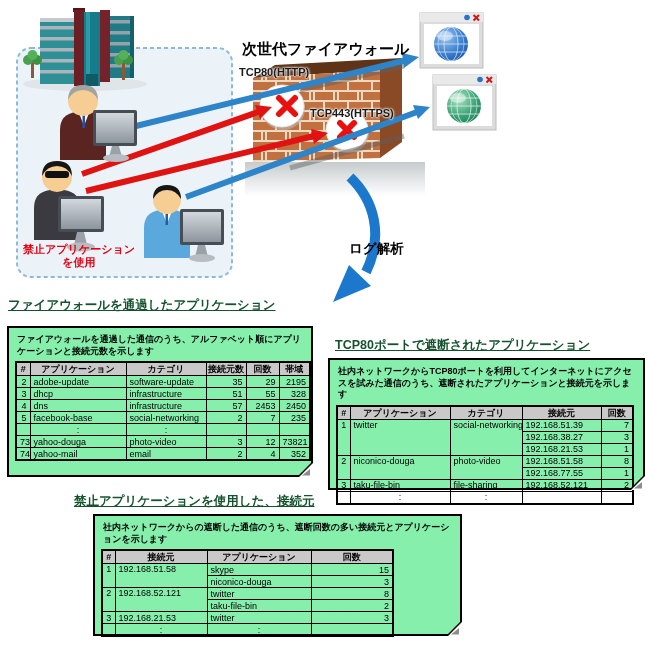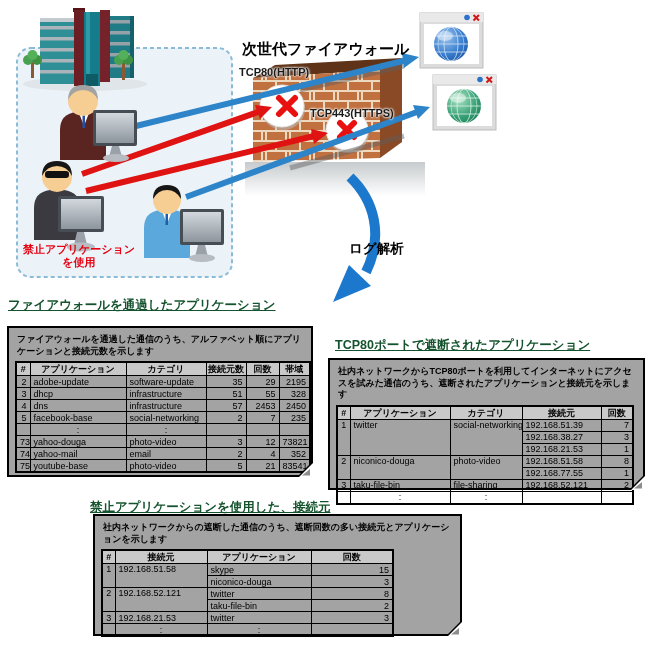--- a/index.html
+++ b/index.html
@@ -9,21 +9,21 @@
   
   .fw-title{font-size:15px;font-weight:bold;white-space:nowrap;}
   .port-label{font-size:11px;font-weight:bold;color:#1a1a1a;white-space:nowrap;
               text-shadow:0 0 2px #fff,0 0 2px #fff,0 0 3px #fff;}
   .log-label{font-size:13.5px;font-weight:bold;white-space:nowrap;z-index:5;}
   .banned-caption{width:120px;text-align:center;color:#e60012;font-weight:bold;
                   font-size:11px;line-height:13px;z-index:4;}
   
   .sec-title{color:#14532d;font-weight:bold;font-size:12.5px;text-decoration:underline;
              white-space:nowrap;z-index:6;}
-  .note{position:absolute;background:#a3a3a3;border:2px solid #000;box-sizing:border-box;z-index:6;}
+  .note{position:absolute;background:#86efac;border:2px solid #000;box-sizing:border-box;z-index:6;}
   .note .fold{position:absolute;right:-2px;bottom:-2px;}
   .desc{font-size:9px;font-weight:bold;line-height:11.5px;margin:6px 8px 4px 8px;}
   table.tbl{border-collapse:collapse;table-layout:fixed;font-size:9px;line-height:10px;
             margin-left:6px;border:2px solid #000;}
   .tbl th{background:#c9c9c9;border:1px solid #000;font-weight:bold;text-align:center;
           height:12px;padding:0 1px;overflow:hidden;white-space:nowrap;}
   .tbl td{border:1px solid #000;height:11px;padding:0 3px;overflow:hidden;white-space:nowrap;}
   .tbl td.r{text-align:right;}
   .tbl td.c{text-align:center;}
   .tbl td.t{vertical-align:top;}
@@ -293,28 +293,20 @@
         <td class="r">73821</td>
         </tr>
       <tr>
         <td class="r">74</td>
         <td>yahoo-mail</td>
         <td>email</td>
         <td class="r">2</td>
         <td class="r">4</td>
         <td class="r">352</td>
         </tr>
-      <tr>
-        <td class="r">75</td>
-        <td>youtube-base</td>
-        <td>photo-video</td>
-        <td class="r">5</td>
-        <td class="r">21</td>
-        <td class="r">83541</td>
-        </tr>
     </tbody>
   </table>
   <svg class="fold" width="15" height="15" viewBox="0 0 15 15">
     <path d="M0 15 L15 0 L15 15 Z" fill="#fff"></path>
     <path d="M0 15 L15 0" stroke="#000" stroke-width="1.5"></path>
     <path d="M4 13.5 L12 7 L12 13.5 Z" fill="#8d8d8d"></path>
   </svg>
 </div>
 
 <a class="abs sec-title" style="left:335px;top:337px;">TCP80ポートで遮断されたアプリケーション</a>
@@ -381,21 +373,21 @@
         </tr>
     </tbody>
   </table>
   <svg class="fold" width="15" height="15" viewBox="0 0 15 15">
     <path d="M0 15 L15 0 L15 15 Z" fill="#fff"></path>
     <path d="M0 15 L15 0" stroke="#000" stroke-width="1.5"></path>
     <path d="M4 13.5 L12 7 L12 13.5 Z" fill="#8d8d8d"></path>
   </svg>
 </div>
 
-<a class="abs sec-title" style="left:90px;top:493px;margin-top:6px;">禁止アプリケーションを使用した、接続元</a>
+<a class="abs sec-title" style="left:74px;top:493px;">禁止アプリケーションを使用した、接続元</a>
 
 <div class="note" style="left:93px;top:514px;width:369px;height:122px;">
   <div class="desc">社内ネットワークからの遮断した通信のうち、遮断回数の多い接続元とアプリケーションを示します</div>
   <table class="tbl" style="width:291px;">
     <colgroup>
         <col style="width:13px">
         <col style="width:92px">
         <col style="width:104px">
               <col style="width:82px">
       </colgroup>

